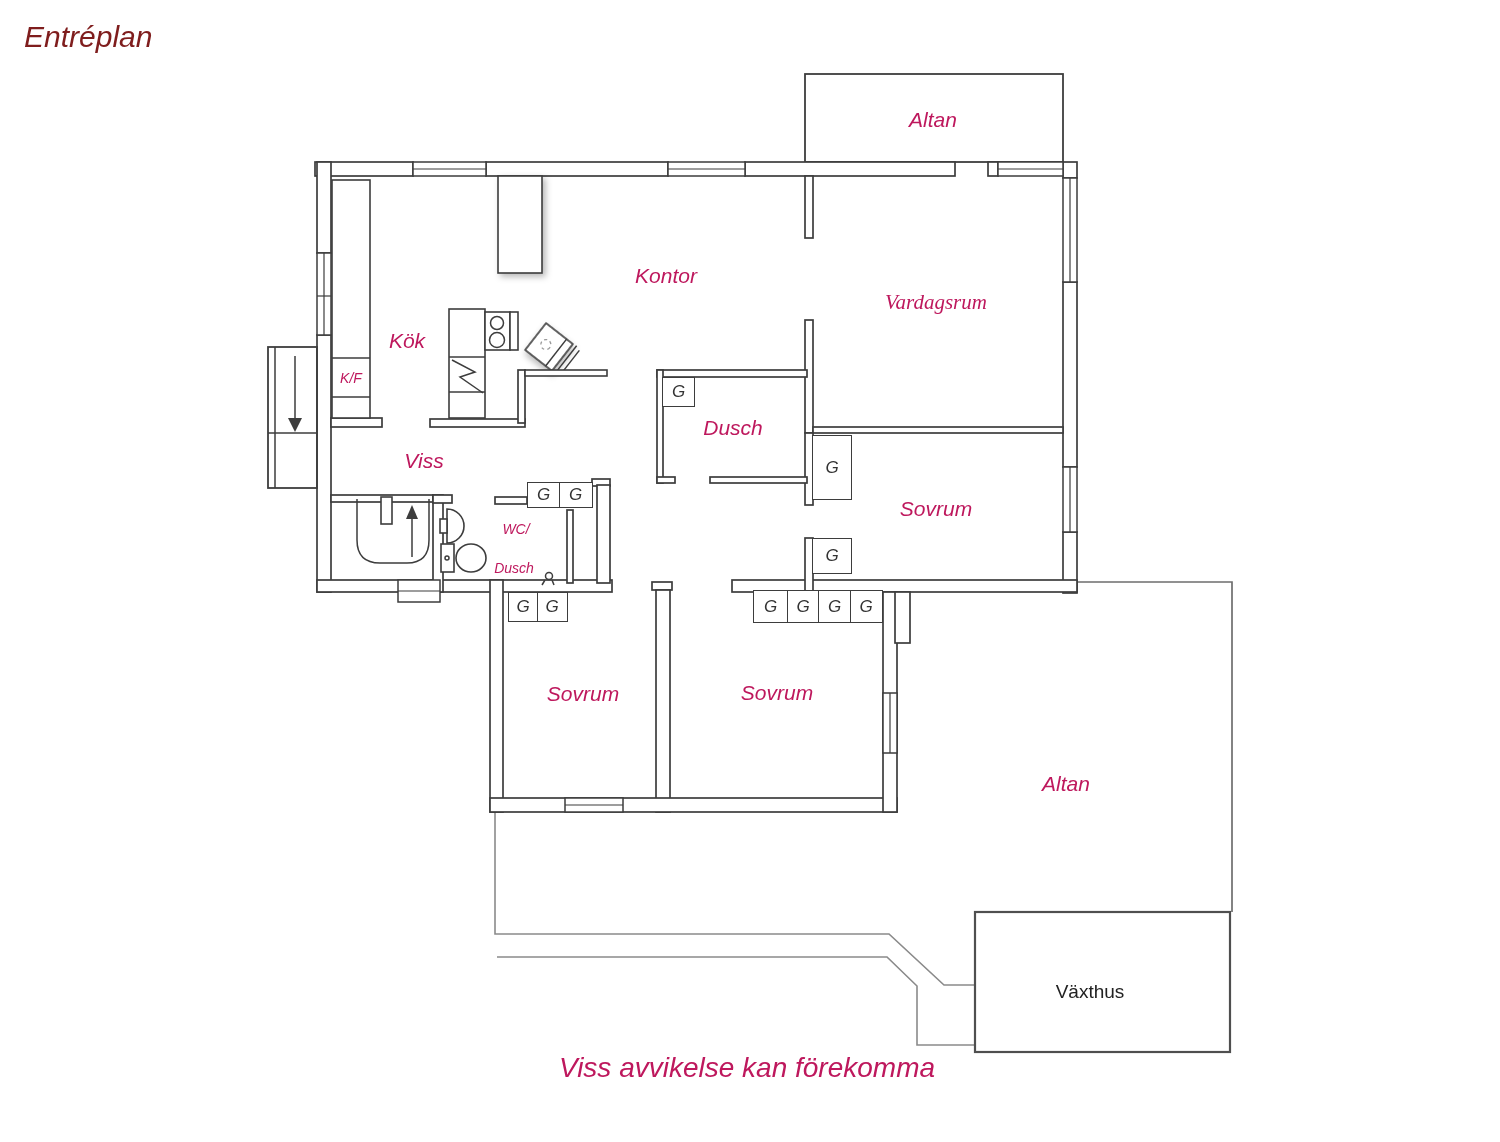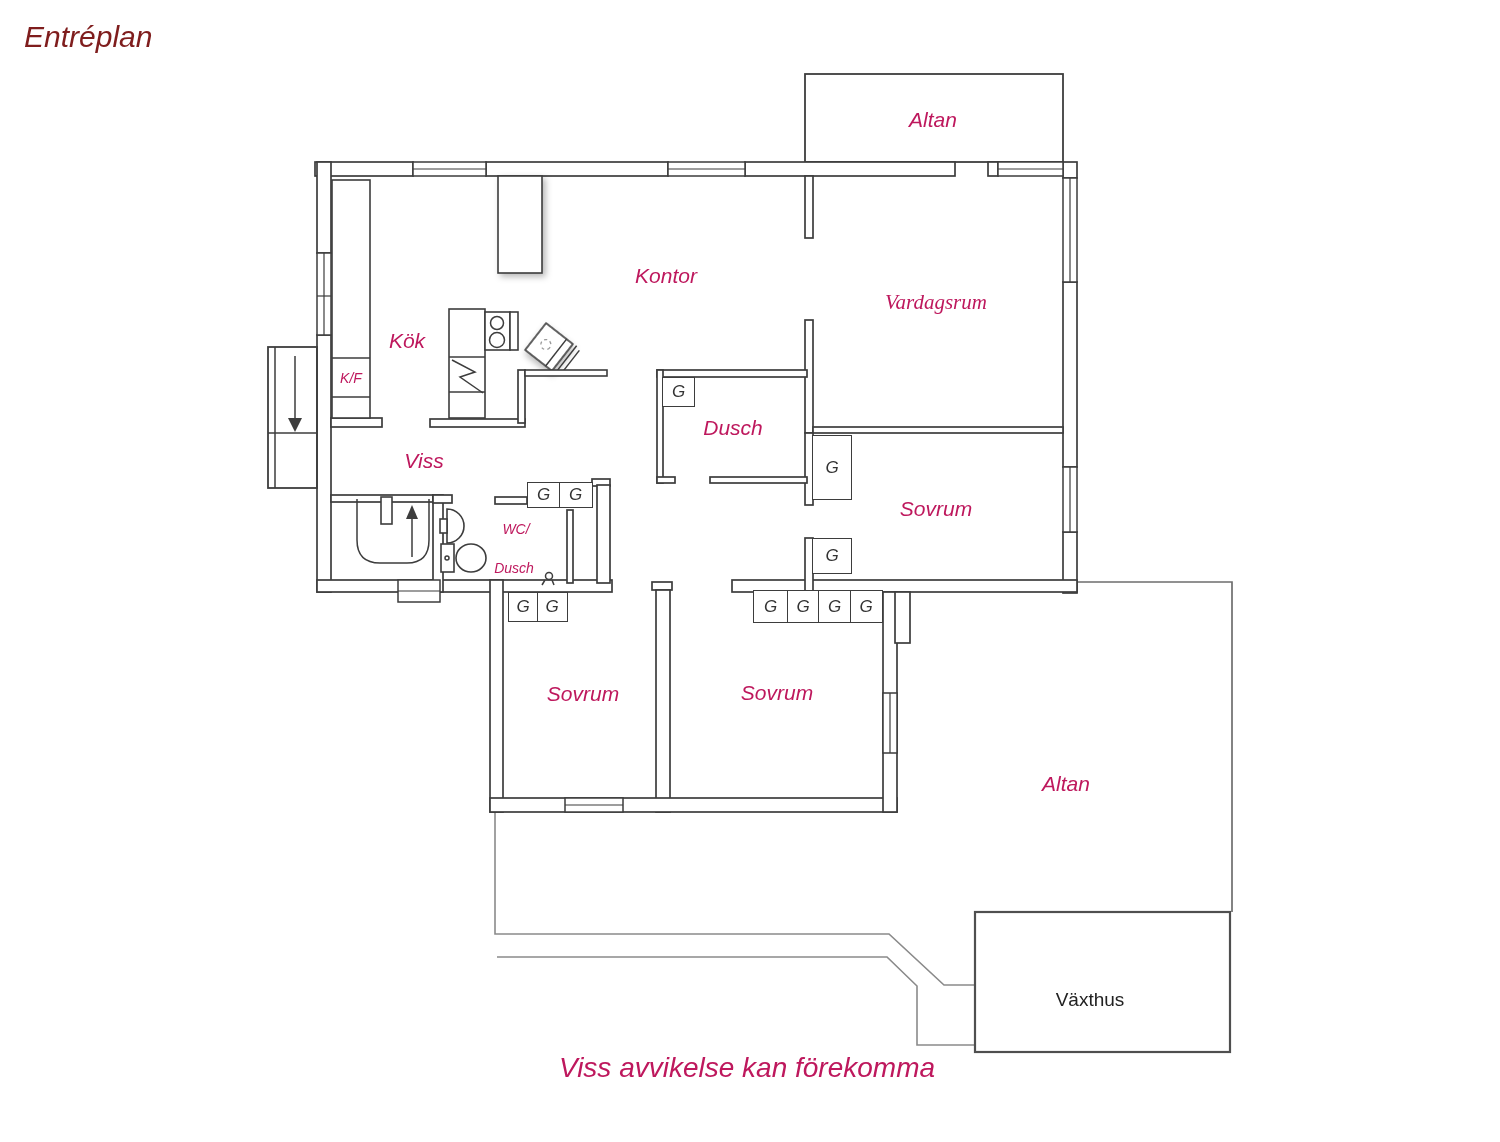--- a/index.html
+++ b/index.html
@@ -237,16 +237,16 @@
   <div class="lbl lbl-room" style="left:666px;top:276px;">Kontor</div>
   <div class="lbl lbl-room" style="left:936px;top:302px;font-family:Liberation Serif, serif;">Vardagsrum</div>
   <div class="lbl lbl-room" style="left:733px;top:428px;">Dusch</div>
   <div class="lbl lbl-room" style="left:424px;top:461px;">Viss</div>
   <div class="lbl lbl-small" style="left:516px;top:529px;">WC/</div>
   <div class="lbl lbl-small" style="left:514px;top:568px;">Dusch</div>
   <div class="lbl lbl-room" style="left:936px;top:509px;">Sovrum</div>
   <div class="lbl lbl-room" style="left:583px;top:694px;">Sovrum</div>
   <div class="lbl lbl-room" style="left:777px;top:693px;">Sovrum</div>
   <div class="lbl lbl-room" style="left:1066px;top:784px;">Altan</div>
-  <div class="lbl lbl-plain" style="left:1090px;top:992px;margin-top:8px;">Växthus</div>
+  <div class="lbl lbl-plain" style="left:1090px;top:992px;">Växthus</div>
 
   <div class="lbl lbl-footer" style="left:747px;top:1068px;">Viss avvikelse kan förekomma</div>
 </div>
 
 </body></html>

